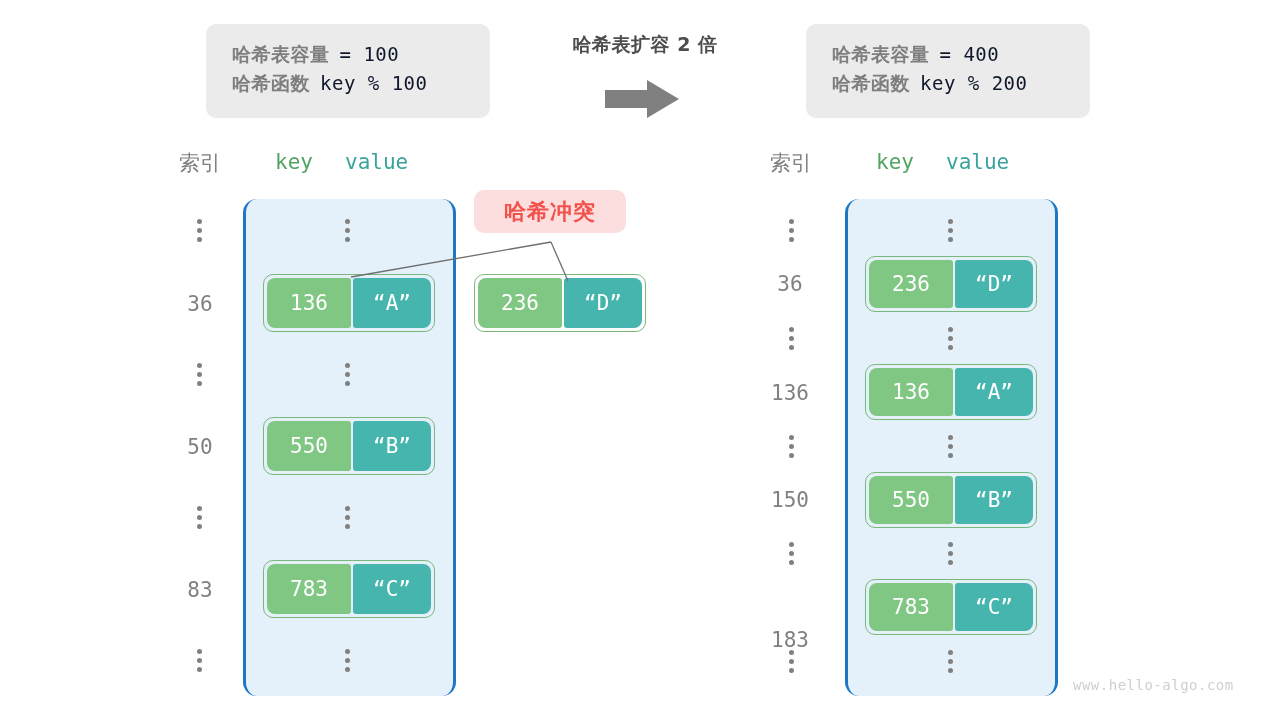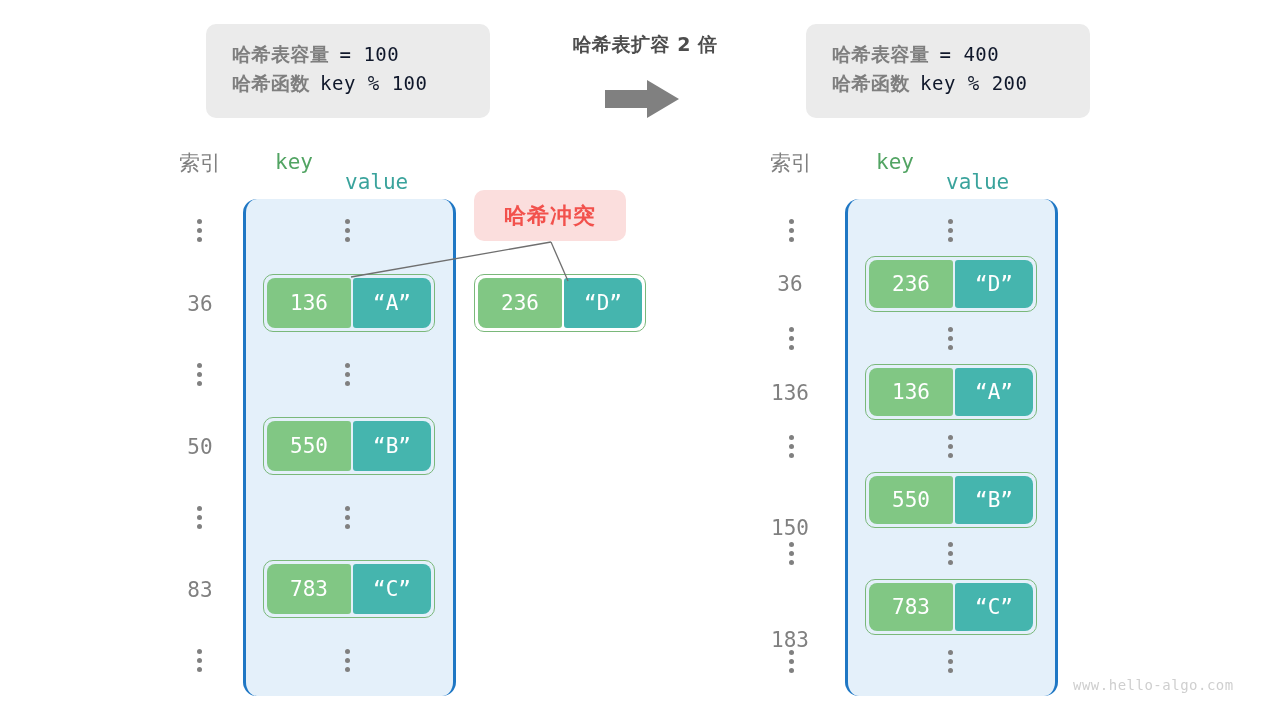--- a/index.html
+++ b/index.html
@@ -69,21 +69,21 @@
     font-family: "DejaVu Sans Mono", monospace;
     font-size: 21px;
     white-space: pre;
   }
   .hdr-index {
     color: #808080;
     font-family: "DejaVu Sans", sans-serif;
     font-size: 21px;
   }
   .hdr-key { color: #52a463; }
-  .hdr-value { color: #3aa39c; margin-top: 20px; }
+  .hdr-value { color: #3aa39c; }
 
   
   .bucket-array {
     position: absolute;
     background: #e4f0fa;
     box-sizing: border-box;
     border-left: 3px solid #1f77c4;
     border-right: 3px solid #1f77c4;
     border-radius: 14px;
   }
@@ -289,21 +289,21 @@
     <div class="cell cell-key" style="width:86px;">783</div>
     <div class="cell cell-val" style="width:80px;">“C”</div>
   </div>
 
   <div class="vdots" style="position:absolute; left:345px; top:649px;">
       <i></i>
       <i></i>
       <i></i>
     </div>
 
-  <div class="badge" style="left:474px; top:190px; width:152px; height:51px;">哈希冲突</div>
+  <div class="badge" style="left:474px; top:190px; width:152px; height:43px;">哈希冲突</div>
 
   <div class="pair" style="left:474px; top:274px; width:172px; height:58px;">
     <div class="cell cell-key" style="width:86px;">236</div>
     <div class="cell cell-val" style="width:80px;">“D”</div>
   </div>
 
   <svg class="connector">
     <line x1="351" y1="277" x2="551" y2="242" stroke="#6f6f6f" stroke-width="1.3"></line>
     <line x1="551" y1="242" x2="568" y2="281" stroke="#6f6f6f" stroke-width="1.3"></line>
   </svg>
@@ -324,21 +324,21 @@
     <i></i>
       <i></i>
       <i></i>
   </div>
   <div class="idx" style="left:752px; top:381px; width:76px;">136</div>
   <div class="idx-dots" style="left:789px; top:435px;">
     <i></i>
       <i></i>
       <i></i>
   </div>
-  <div class="idx" style="left:752px; top:516px; width:76px;">150</div>
+  <div class="idx" style="left:752px; top:488px; width:76px;">150</div>
   <div class="idx-dots" style="left:789px; top:542px;">
     <i></i>
       <i></i>
       <i></i>
   </div>
   <div class="idx" style="left:752px; top:596px; width:76px;margin-top:32px;">183</div>
   <div class="idx-dots" style="left:789px; top:650px;">
     <i></i>
       <i></i>
       <i></i>

